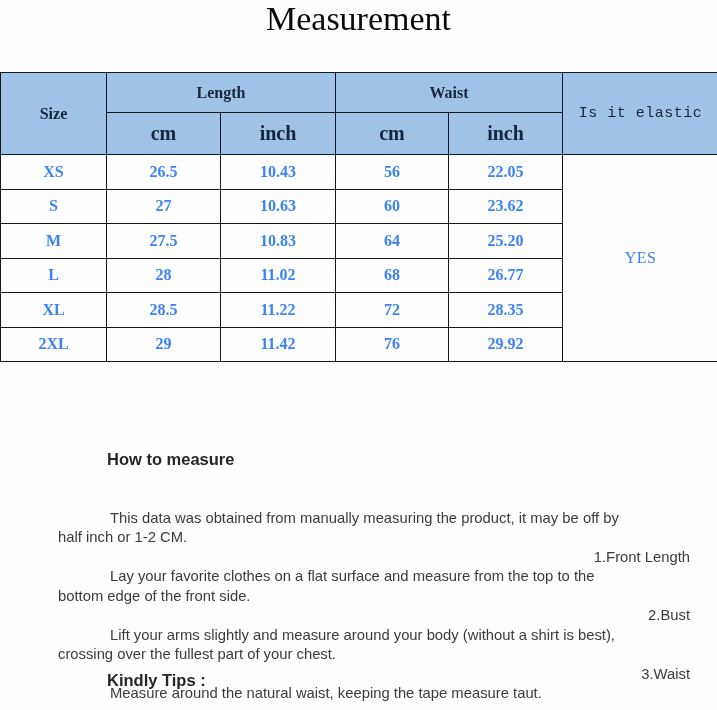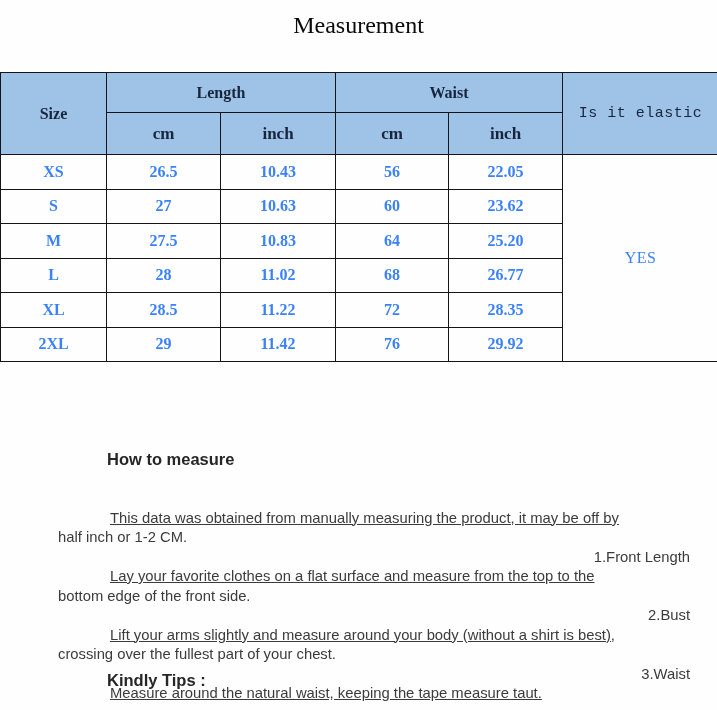--- a/index.html
+++ b/index.html
@@ -3,41 +3,41 @@
 <meta charset="utf-8">
 <style>
   * { margin:0; padding:0; box-sizing:border-box; }
   html,body { background:#ffffff; }
   .page {
     position:relative; width:717px; height:710px;
     background:#fefefe; overflow:hidden;
     font-family:"Liberation Sans", sans-serif;
   }
   .title {
-    padding-top:12px; text-align:center;
+    text-align:center;
     font-family:"Liberation Serif", serif;
-    font-size:24px; font-weight:400; color:#0a0a0a;
+    font-size:34px; font-weight:400; color:#0a0a0a;
   }
   table.size-table {
     position:absolute; top:72px; left:0; width:718px;
     border-collapse:collapse; table-layout:fixed;
   }
   .size-table th, .size-table td {
     border:1.5px solid var(--border, #14141e);
     text-align:center; vertical-align:middle; padding:0;
   }
   .size-table thead th {
     background:var(--header-bg, #9ec3e7);
     color:var(--header-text, #17253f);
     font-family:"Liberation Serif", serif;
     font-weight:bold; font-size:16px;text-align:center;
   }
   .size-table thead tr.top-row { height:40px; }
   .size-table thead tr.sub-row { height:42px; }
-  .size-table thead tr.sub-row th { font-size:17px; }
+  .size-table thead tr.sub-row th { font-size:20px; }
   .size-table th.th-elastic {
     font-family:"Liberation Mono", monospace;
     font-size:15px; font-weight:400; letter-spacing:0.5px;
   }
   .size-table tbody tr { height:34.5px; }
   .size-table tbody td {
     font-family:"Liberation Serif", serif;
     font-weight:bold; font-size:16px; color:#3b82f6;
     background:transparent;
   }
@@ -46,21 +46,21 @@
   }
   .section {
     position:absolute; left:58px; width:632px;
     font-size:14.8px; color:var(--body-text, #3b3b3b);
     white-space:pre-wrap;
   }
   .section.how-to { top:371px; line-height:19.5px; }
   .section.tips   { top:593px; line-height:19px; }
   .line.heading { font-weight:bold; font-size:16.5px; color:#262626; }
   .ind-h     { padding-left:49px;margin-top:40px; }
-  .ind-first { padding-left:52px;text-decoration:underline; }
+  .ind-first { padding-left:52px; }
   .ind-num   { padding-left:39px;text-align:right; }
   .ind-cont  { padding-left:0; }
 </style>
 </head>
 <body>
 
 <div class="page">
 
   <div class="title">Measurement</div>
 

